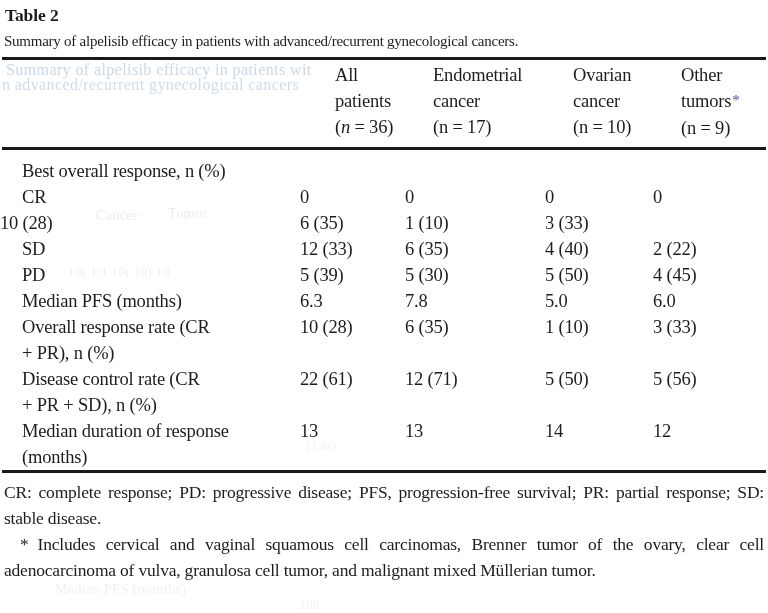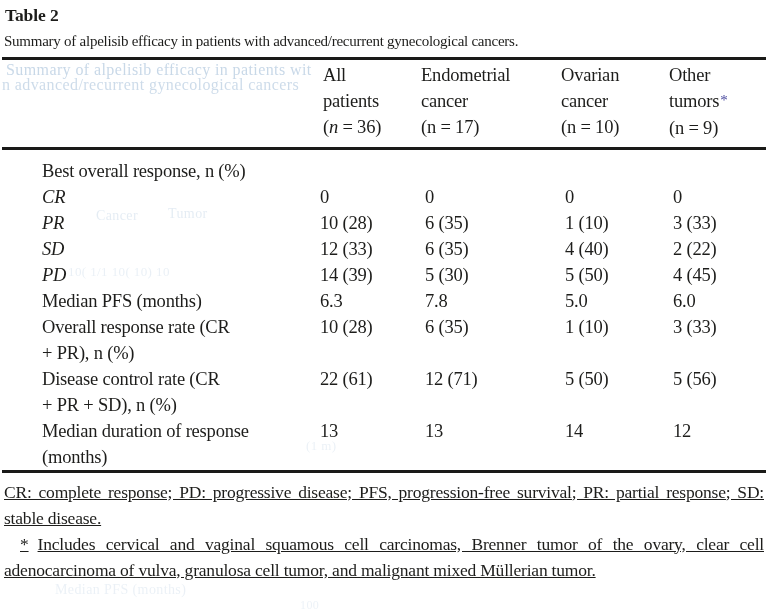--- a/index.html
+++ b/index.html
@@ -31,44 +31,44 @@
     margin:3px 4px 0 4px;
     letter-spacing:-0.25px;
   }
   .rule{height:3px;background:var(--rule);margin:0 2px;}
   .rule.top{margin-top:4px;}
   .rule.mid{height:2.5px;}
   .header-grid{
     display:grid;
     grid-template-columns:300px 105px 140px 108px 115px;
     padding:2px 0 6px 16px;
+    margin-left:12px;
   }
   .header-cell{font-size:18.5px;line-height:26px;letter-spacing:-0.2px;}
   .header-cell.c2{padding-left:7px;}
   .n-italic{font-style:italic;}
   .star{
     color:var(--accent);
     font-size:15px;
     position:relative;top:-2px;
     margin-left:1px;
   }
-  .body-grid{padding-top:8px;margin-left:20px;}
+  .body-grid{padding-top:8px;}
   .t-row{
     display:grid;
     grid-template-columns:300px 105px 140px 108px 115px;
   }
   .cell{font-size:18.5px;line-height:26px;letter-spacing:-0.2px;}
   .label-cell{padding-left:22px;}
-  .label-cell.indent{font-style:italic;}
+  .label-cell.indent{}
   .footnotes{
     margin:6px 4px 0 4px;
     font-size:17.5px;
     line-height:26px;
     letter-spacing:-0.2px;
-    text-decoration:underline;
   }
   .fn-abbrev{text-align:justify;}
   .fn-note{text-align:justify;text-indent:16px;}
   .fn-star{margin-right:9px;}
   .ghost-layer{position:absolute;inset:0;pointer-events:none;border-radius:15px;}
   .ghost{
     position:absolute;
     color:var(--ghost);
     white-space:nowrap;
     letter-spacing:0.4px;
@@ -138,44 +138,41 @@
     <div class="cell label-cell indent">
           <div>CR</div>
         </div>
     <div class="cell value-cell">0</div>
     <div class="cell value-cell">0</div>
     <div class="cell value-cell">0</div>
     <div class="cell value-cell">0</div>
   </div>
 
   <div class="t-row">
-    <div class="cell label-cell indent">
-          <div>PR</div>
-        </div>
     <div class="cell value-cell">10 (28)</div>
     <div class="cell value-cell">6 (35)</div>
     <div class="cell value-cell">1 (10)</div>
     <div class="cell value-cell">3 (33)</div>
   </div>
 
   <div class="t-row">
     <div class="cell label-cell indent">
           <div>SD</div>
         </div>
     <div class="cell value-cell">12 (33)</div>
     <div class="cell value-cell">6 (35)</div>
     <div class="cell value-cell">4 (40)</div>
     <div class="cell value-cell">2 (22)</div>
   </div>
 
   <div class="t-row">
     <div class="cell label-cell indent">
           <div>PD</div>
         </div>
-    <div class="cell value-cell">14 (39)</div>
+    <div class="cell value-cell">5 (39)</div>
     <div class="cell value-cell">5 (30)</div>
     <div class="cell value-cell">5 (50)</div>
     <div class="cell value-cell">4 (45)</div>
   </div>
 
   <div class="t-row">
     <div class="cell label-cell">
           <div>Median PFS (months)</div>
         </div>
     <div class="cell value-cell">6.3</div>

